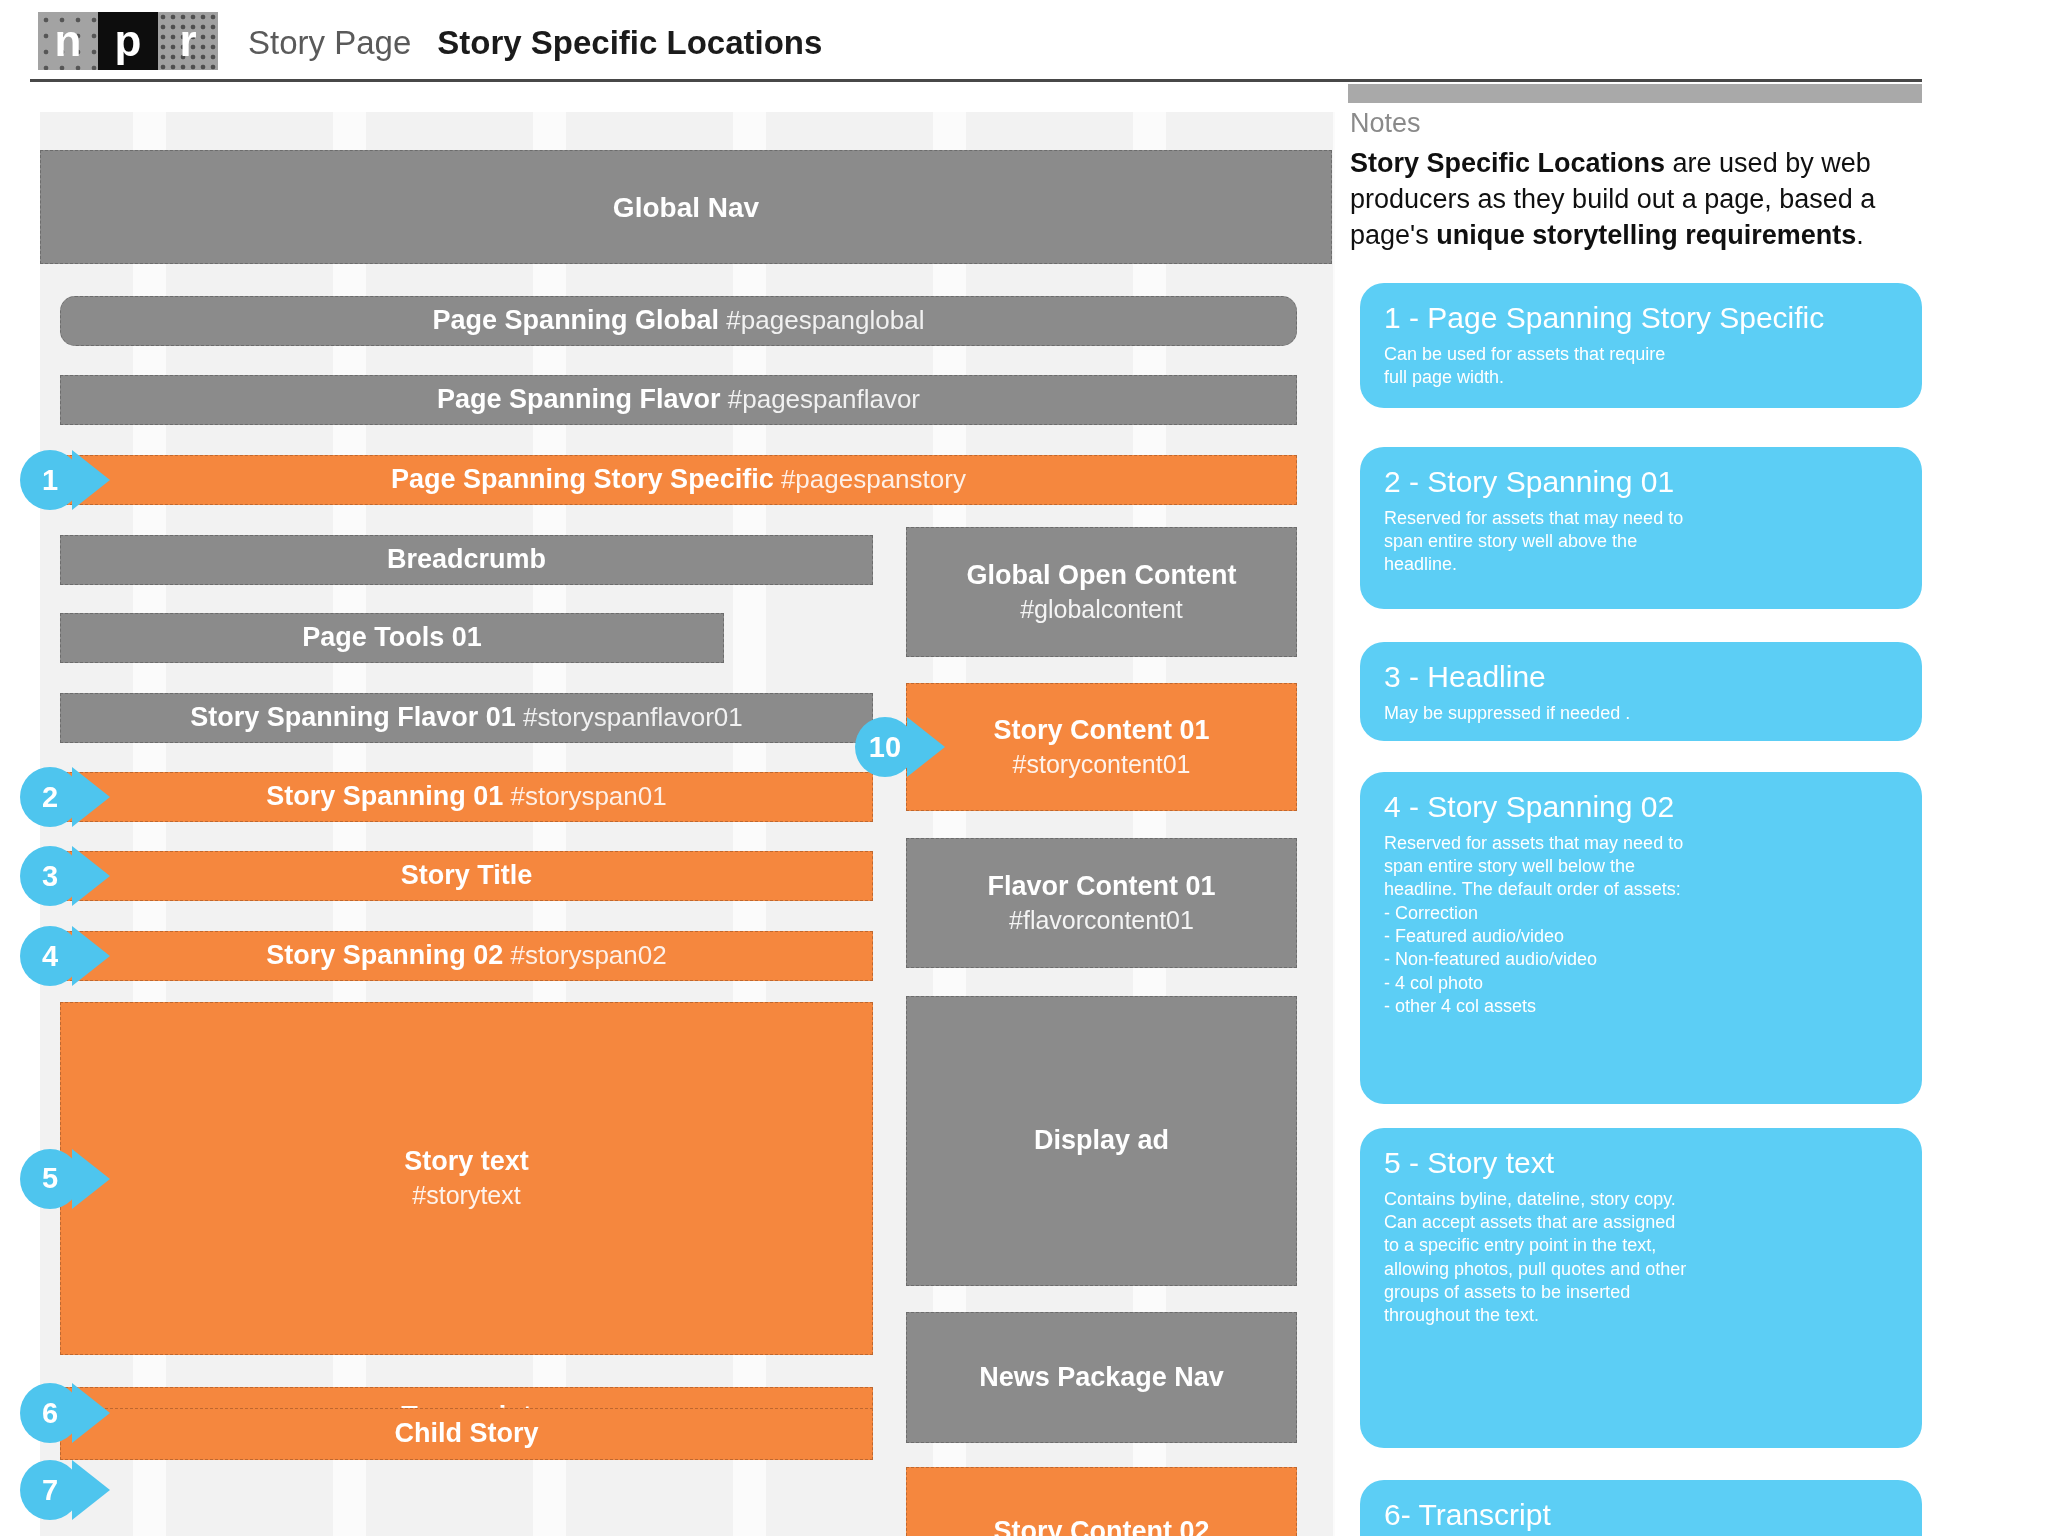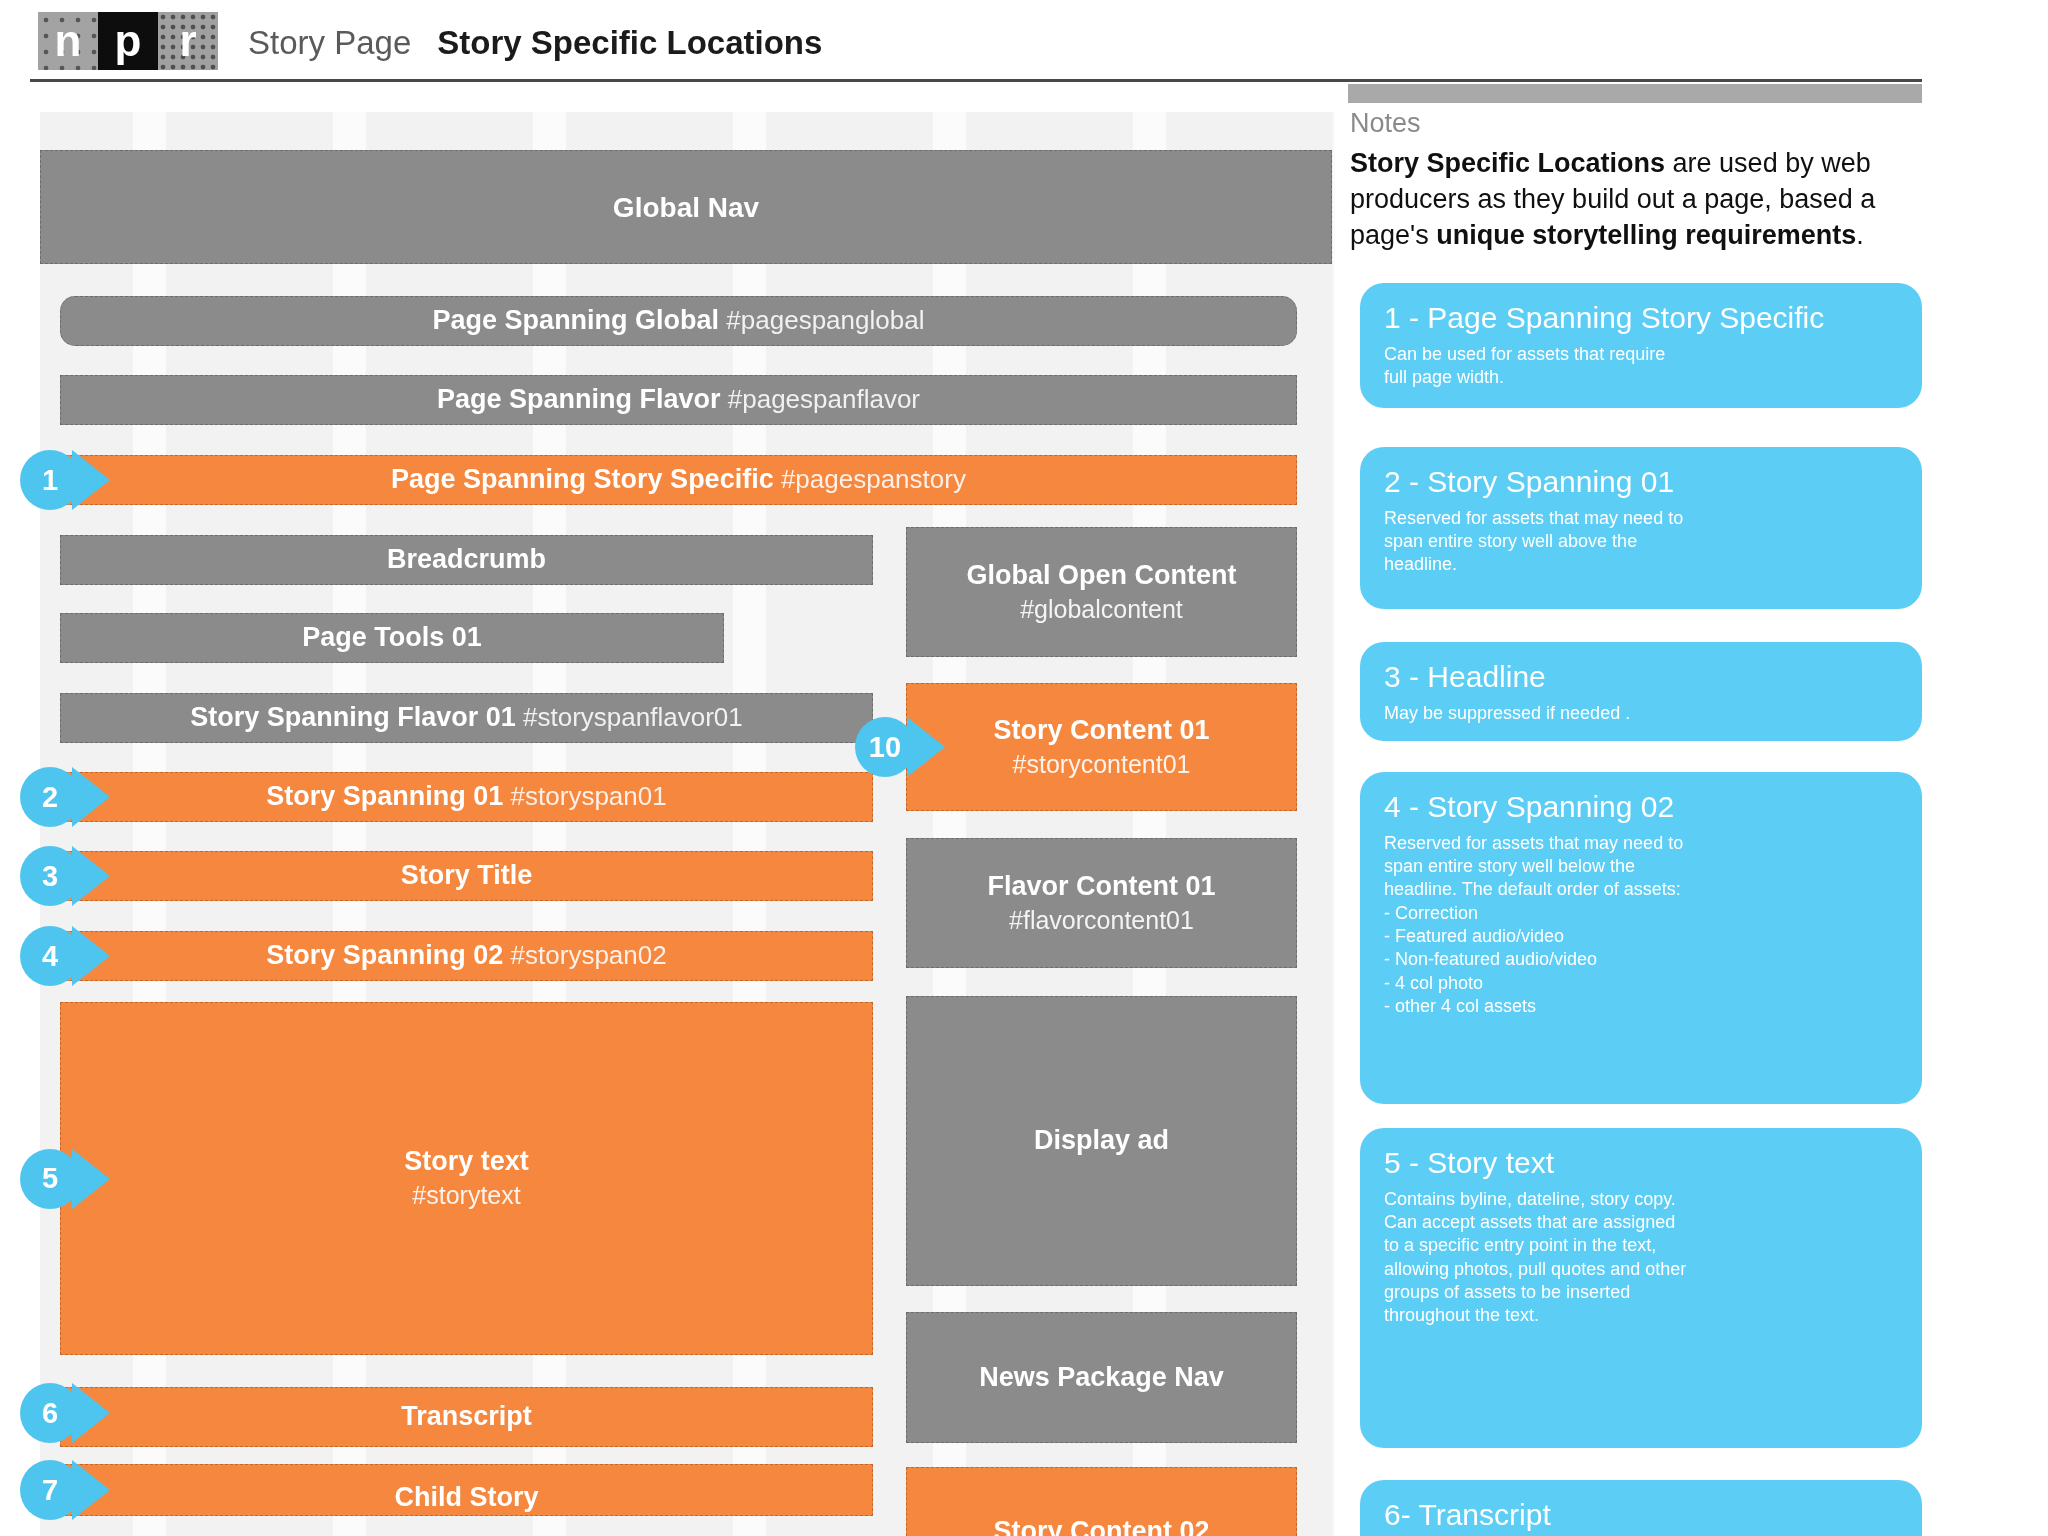--- a/index.html
+++ b/index.html
@@ -124,21 +124,21 @@
       </div>
       <div class="pin" style="left: 20px; top: 1148.5px;">
         <span>5</span>
       </div>
       <div class="block orange" style="left: 60px; top: 1387px; width: 813px; height: 60px;">
         <span class="lbl">Transcript</span>
       </div>
       <div class="pin" style="left: 20px; top: 1383px;">
         <span>6</span>
       </div>
-      <div class="block orange" style="left: 60px; top: 1464px; width: 813px; height: 52px; justify-content: flex-end;">
+      <div class="block orange" style="left: 60px; top: 1408px; width: 813px; height: 52px;">
         <span class="lbl">Child Story</span>
       </div>
       <div class="pin" style="left: 20px; top: 1460px;">
         <span>7</span>
       </div>
       <div class="block gray" style="left: 906px; top: 527px; width: 391px; height: 130px;">
         <span class="lbl">Global Open Content</span>
         <span class="tagline">#globalcontent</span>
       </div>
       <div class="block orange" style="left: 906px; top: 683px; width: 391px; height: 128px;">

